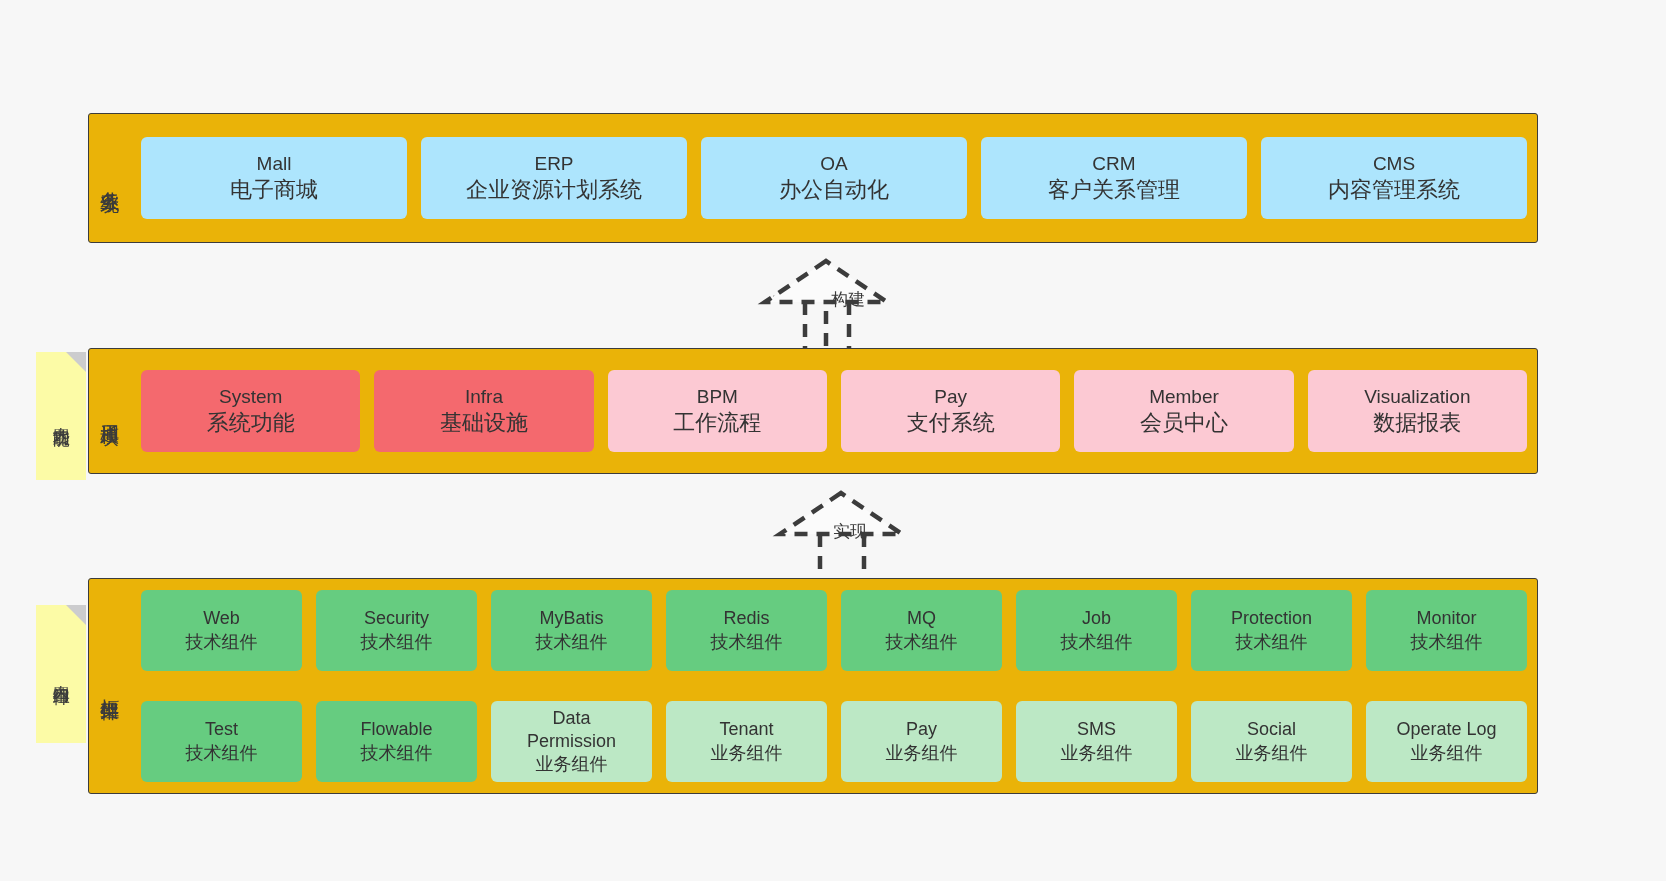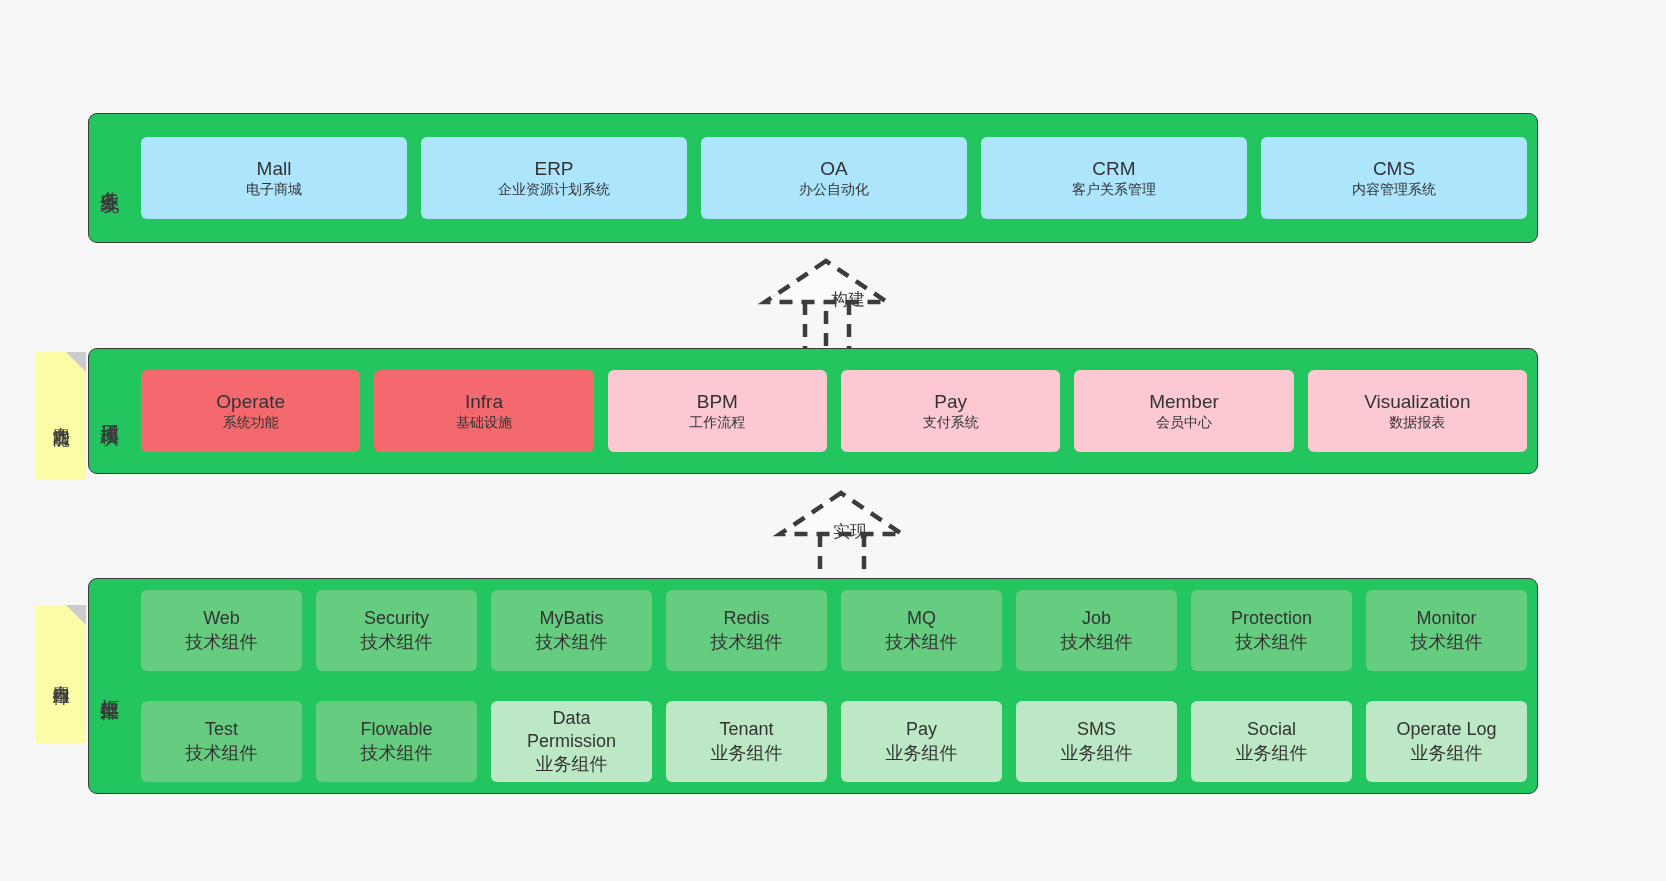--- a/index.html
+++ b/index.html
@@ -10,23 +10,23 @@
     color:#333333;
     overflow:hidden;
     position:relative;
   }
   .canvas{position:absolute;inset:0;}
 
   
   .layer{
     position:absolute;
     box-sizing:border-box;
-    background:#22c55e;
+    background:#eab308;
     border:1.6px solid #3c3c3c;
-    border-radius:9px;
+    border-radius:3px;
     display:flex;
     align-items:stretch;
   }
   .layer-title{
     width:42px;
     flex:0 0 42px;
     display:flex;
     align-items:center;
     justify-content:center;
     font-size:19px;
@@ -53,21 +53,21 @@
     display:flex;
     flex-direction:column;
     align-items:center;
     justify-content:center;
     text-align:center;
     line-height:1.28;
     color:#333333;
     user-select:none;
   }
   .node .t-en{font-size:19px;}
-  .node .t-cn{font-size:14px;}
+  .node .t-cn{font-size:22px;}
 
   
   .row-business{display:flex;gap:14px;width:100%;padding:0 4px;}
   .row-business .node{flex:1 1 0;height:82px;background:#ade5fd;}
 
   
   .row-modules{display:flex;gap:14px;width:100%;padding:0 4px;}
   .row-modules .node{flex:1 1 0;height:82px;}
   .c-red{background:#f4696e;}
   .c-pink{background:#fcc9d3;}
@@ -170,21 +170,21 @@
   <div class="sticky" id="sticky-modules" style="left:36px;top:352px;height:128px;">
     <span class="fold"></span>
     <span>内置功能</span>
   </div>
 
   <div class="layer" id="layer-modules" style="left:88px;top:348px;width:1450px;height:126px;">
     <div class="layer-title">通用模块</div>
     <div class="layer-body">
       <div class="row-modules">
         <div class="node c-red">
-          <span class="t-en">Operate</span>
+          <span class="t-en">System</span>
           <span class="t-cn">系统功能</span>
         </div>
         <div class="node c-red">
           <span class="t-en">Infra</span>
           <span class="t-cn">基础设施</span>
         </div>
         <div class="node c-pink">
           <span class="t-en">BPM</span>
           <span class="t-cn">工作流程</span>
         </div>

